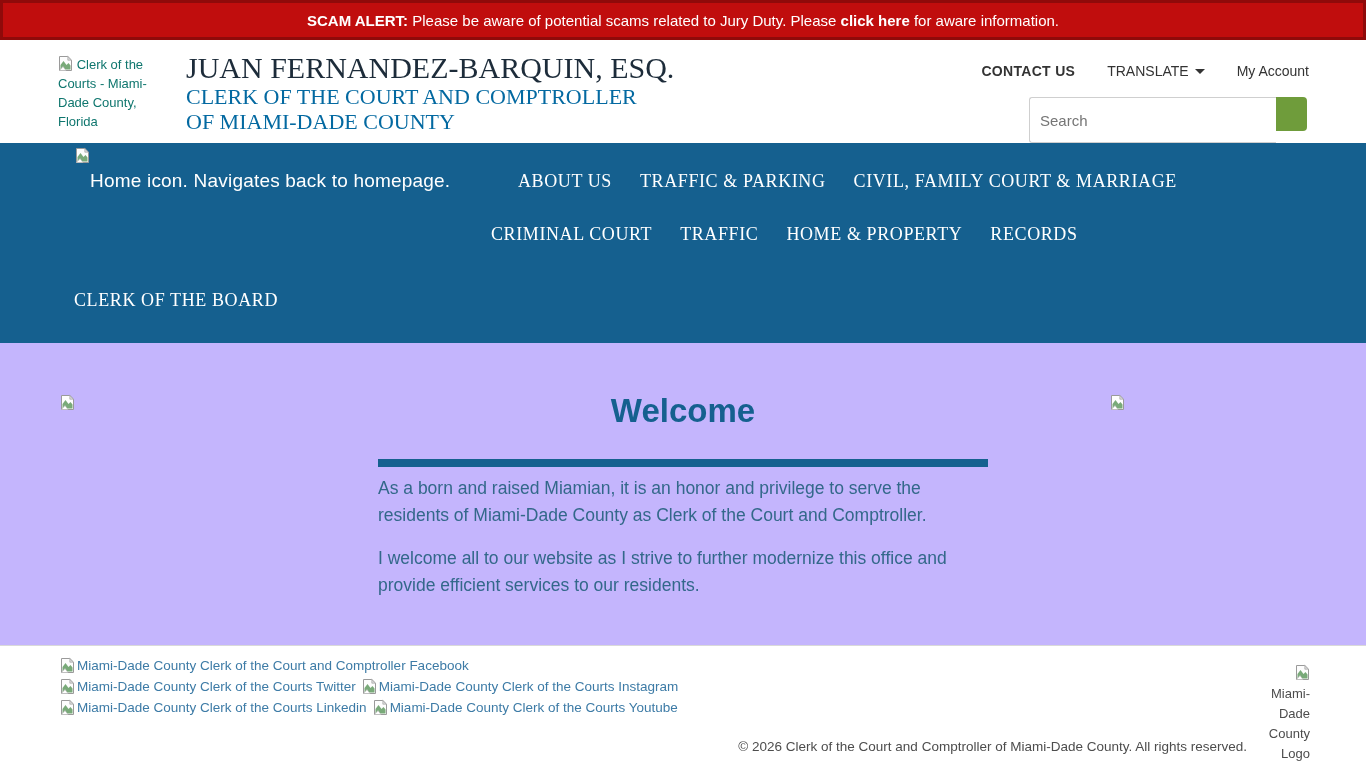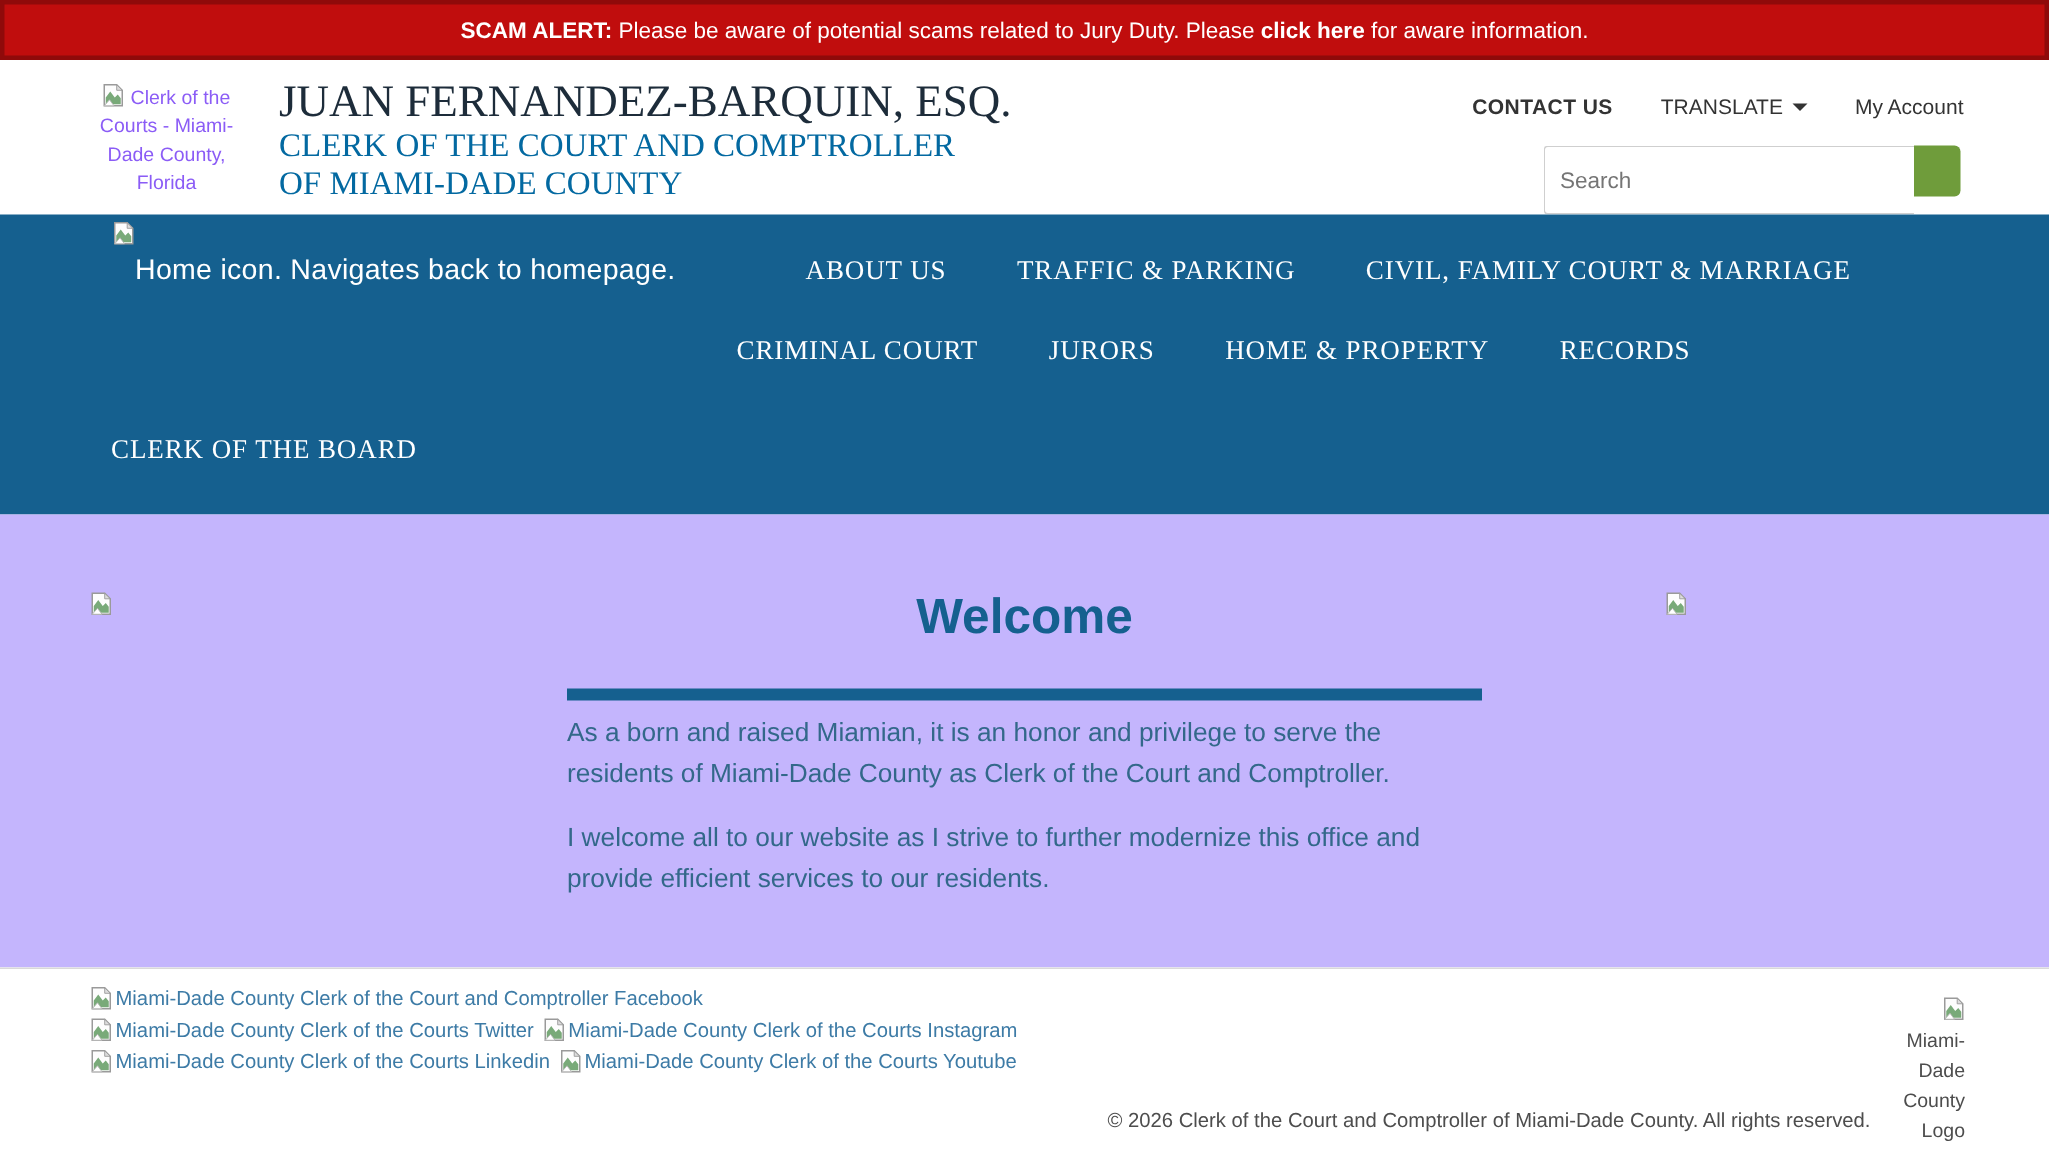--- a/index.html
+++ b/index.html
@@ -22,21 +22,21 @@
     color: #ffffff;
     font-size: 15px;
   }
   .alert-banner b { font-weight: bold; }
   .alert-banner .alert-link { font-weight: bold; color: #ffffff; cursor: pointer; }
 
   
   .site-header { height: 103px; position: relative; background: #ffffff; }
   .header-logo {
     position: absolute; left: 58px; top: 15px; width: 106px;
-    font-size: 13px; color: #8b5cf6; line-height: 19px; cursor: pointer; text-align: center;
+    font-size: 13px; color: #0f766e; line-height: 19px; cursor: pointer;
   }
   .header-titles { position: absolute; left: 186px; top: 12px; }
   .header-titles h1 {
     font-family: "Liberation Serif", serif;
     font-size: 30px; font-weight: normal; color: #1d2c3a; line-height: 32px;
     white-space: nowrap;
   }
   .header-subtitle {
     font-family: Liberation Serif, serif;
     font-size: 22px; color: #0369a1; line-height: 25px; white-space: nowrap;
@@ -64,21 +64,21 @@
     width: 31px; height: 34px; background: #6f9c3b; border: none;
     border-radius: 0 4px 4px 0; cursor: pointer;
   }
 
   
   .main-nav {
     height: 200px; background: #15608f; position: relative; color: #ffffff;
   }
   .nav-home-img { position: absolute; left: 75px; top: 4px; }
   .nav-row {
-    display: flex; align-items: baseline; column-gap: 47px;
+    display: flex; align-items: baseline; column-gap: 28px;
     font-family: "Liberation Serif", serif; font-size: 18px;
     letter-spacing: 0.6px; line-height: 25px; white-space: nowrap;
   }
   .nav-row1 { padding: 25px 0 0 74px; }
   .nav-row2 { padding-left: 491px; margin-top: 28px; }
   .nav-row3 { padding-left: 74px; margin-top: 41px; }
   .nav-home-label {
     width: 416px; padding-left: 16px; flex: 0 0 416px;
     font-family: "Liberation Sans", sans-serif; font-size: 19px;
     letter-spacing: 0.2px; cursor: pointer;
@@ -165,21 +165,21 @@
         <path d="M1.5 15.5 L5 11.5 L8 15.5 Z" fill="#ffffff" stroke="#b5b5b5" stroke-width="0.6"></path>
       </svg></span>
   <div class="nav-row nav-row1">
     <span class="nav-home-label">Home icon. Navigates back to homepage.</span>
     <span class="nav-link">ABOUT US</span>
     <span class="nav-link">TRAFFIC &amp; PARKING</span>
     <span class="nav-link">CIVIL, FAMILY COURT &amp; MARRIAGE</span>
   </div>
   <div class="nav-row nav-row2">
     <span class="nav-link">CRIMINAL COURT</span>
-    <span class="nav-link">JURORS</span>
+    <span class="nav-link">TRAFFIC</span>
     <span class="nav-link">HOME &amp; PROPERTY</span>
     <span class="nav-link">RECORDS</span>
   </div>
   <div class="nav-row nav-row3">
     <span class="nav-link">CLERK OF THE BOARD</span>
   </div>
 </div>
 
 <div class="main-content">
   <span class="img-broken content-img-left"><svg width="15" height="17" viewBox="0 0 15 17">

